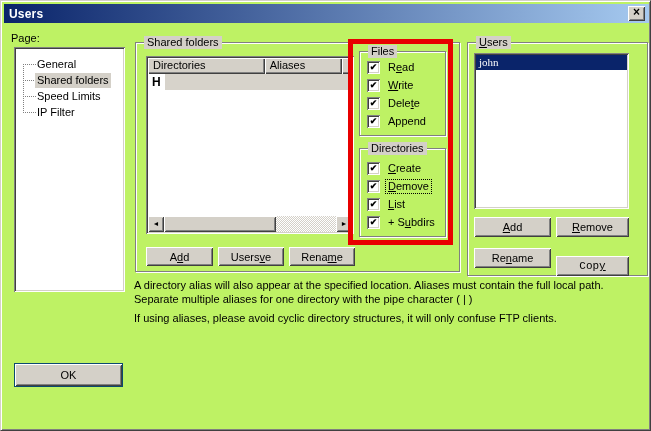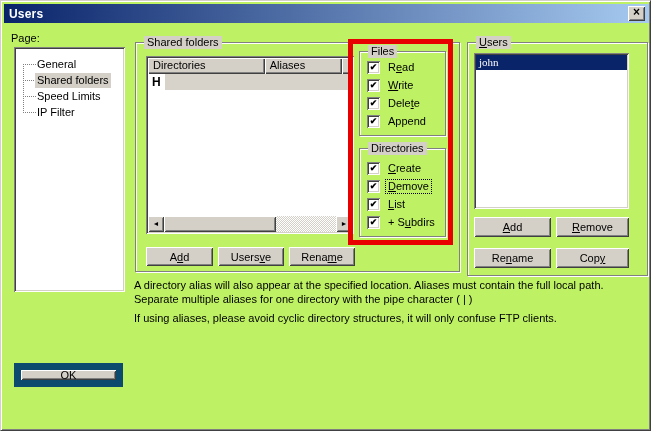--- a/index.html
+++ b/index.html
@@ -24,21 +24,21 @@
     position:absolute; right:4px; top:2px; width:17px; height:15px;
     background:#d4d0c8; text-align:center; line-height:13px; font-weight:bold; font-size:12px;
     box-shadow: inset 1px 1px 0 #ffffff, inset -1px -1px 0 #404040, inset 2px 2px 0 #d4d0c8, inset -2px -2px 0 #808080;
   }
 
   .raisedbtn {
     position:absolute; background:#d4d0c8; text-align:center;
     box-shadow: inset 1px 1px 0 #ffffff, inset -1px -1px 0 #404040, inset 2px 2px 0 #d4d0c8, inset -2px -2px 0 #808080;
     display:flex; align-items:center; justify-content:center;
   }
-  .defaultbtn { border:7px solid #0c4a6e; }
+  .defaultbtn { border:1px solid #0c4a6e; }
 
   .sunken {
     background:#fff;
     box-shadow: inset 1px 1px 0 #808080, inset -1px -1px 0 #ffffff, inset 2px 2px 0 #404040, inset -2px -2px 0 #d4d0c8;
   }
 
   .group {
     position:absolute; border:1px solid #808080;
     box-shadow: inset 1px 1px 0 #ffffff, 1px 1px 0 #ffffff;
   }
@@ -205,21 +205,21 @@
   </div>
   <div class="raisedbtn" style="left:473px; top:216px; width:77px; height:20px;">
     <span><span></span><span class="u">A</span><span>dd</span></span>
   </div>
   <div class="raisedbtn" style="left:555px; top:216px; width:73px; height:20px;">
     <span><span></span><span class="u">R</span><span>emove</span></span>
   </div>
   <div class="raisedbtn" style="left:473px; top:247px; width:77px; height:20px;">
     <span><span>Re</span><span class="u">n</span><span>ame</span></span>
   </div>
-  <div class="raisedbtn" style="left:555px; top:247px; width:73px; height:20px;">
+  <div class="raisedbtn" style="left:555px; top:255px; width:73px; height:20px;font-family:Liberation Mono, monospace;">
     <span><span>Cop</span><span class="u">y</span><span></span></span>
   </div>
 
   <div class="notes">
     <div>A directory alias will also appear at the specified location. Aliases must contain the full local path. Separate multiple aliases for one directory with the pipe character ( | )</div>
     <div class="p2">If using aliases, please avoid cyclic directory structures, it will only confuse FTP clients.</div>
   </div>
 
   <div class="raisedbtn defaultbtn" style="left:13px; top:362px; width:109px; height:24px;">OK</div>
 

